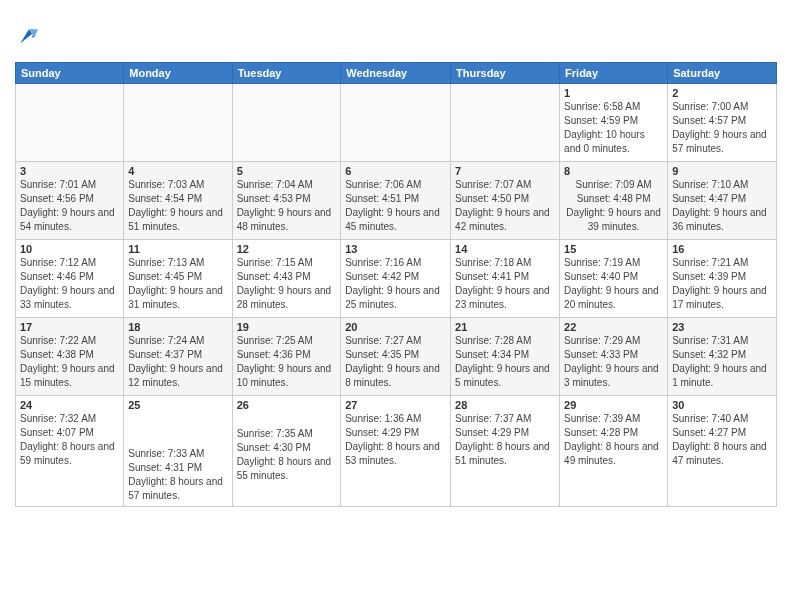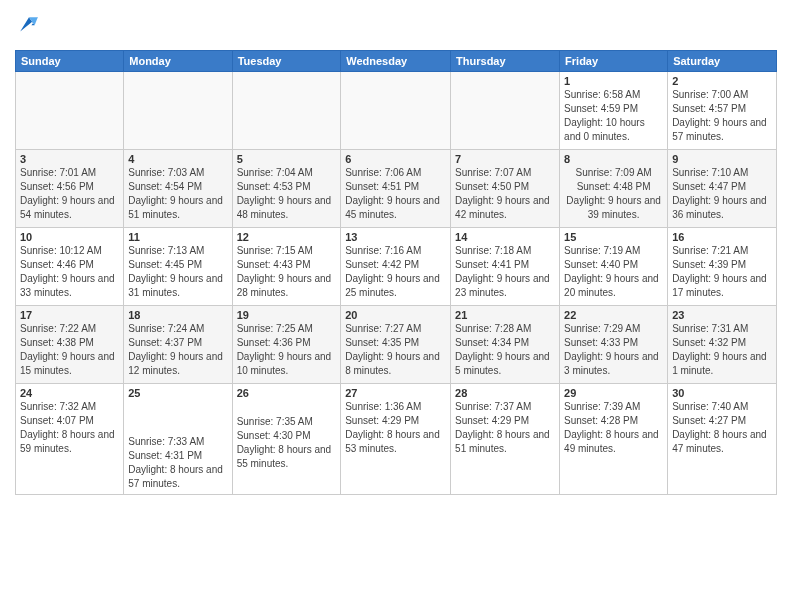--- a/index.html
+++ b/index.html
@@ -6,21 +6,21 @@
     body {
       font-family: Arial, sans-serif;
       background: #fff;
       width: 792px;
       height: 612px;
       overflow: hidden;
     }
     .page {
       width: 792px;
       height: 612px;
-      padding: 10px 15px;
+      padding: 22px 15px;
     }
     .header {
       display: flex;
       align-items: flex-start;
       justify-content: space-between;
       margin-bottom: 8px;
     }
     .logo {
       display: flex;
       align-items: center;
@@ -188,21 +188,21 @@
           <td>
             <span class="day-num">9</span>
             <div class="day-info" style="white-space: pre-line;">Sunrise: 7:10 AM
 Sunset: 4:47 PM
 Daylight: 9 hours and 36 minutes.</div>
           </td>
         </tr>
         <tr>
           <td>
             <span class="day-num">10</span>
-            <div class="day-info" style="white-space: pre-line;">Sunrise: 10:12 AM
+            <div class="day-info" style="white-space: pre-line;">Sunrise: 7:12 AM
 Sunset: 4:46 PM
 Daylight: 9 hours and 33 minutes.</div>
           </td>
           <td>
             <span class="day-num">11</span>
             <div class="day-info" style="white-space: pre-line;">Sunrise: 7:13 AM
 Sunset: 4:45 PM
 Daylight: 9 hours and 31 minutes.</div>
           </td>
           <td>

